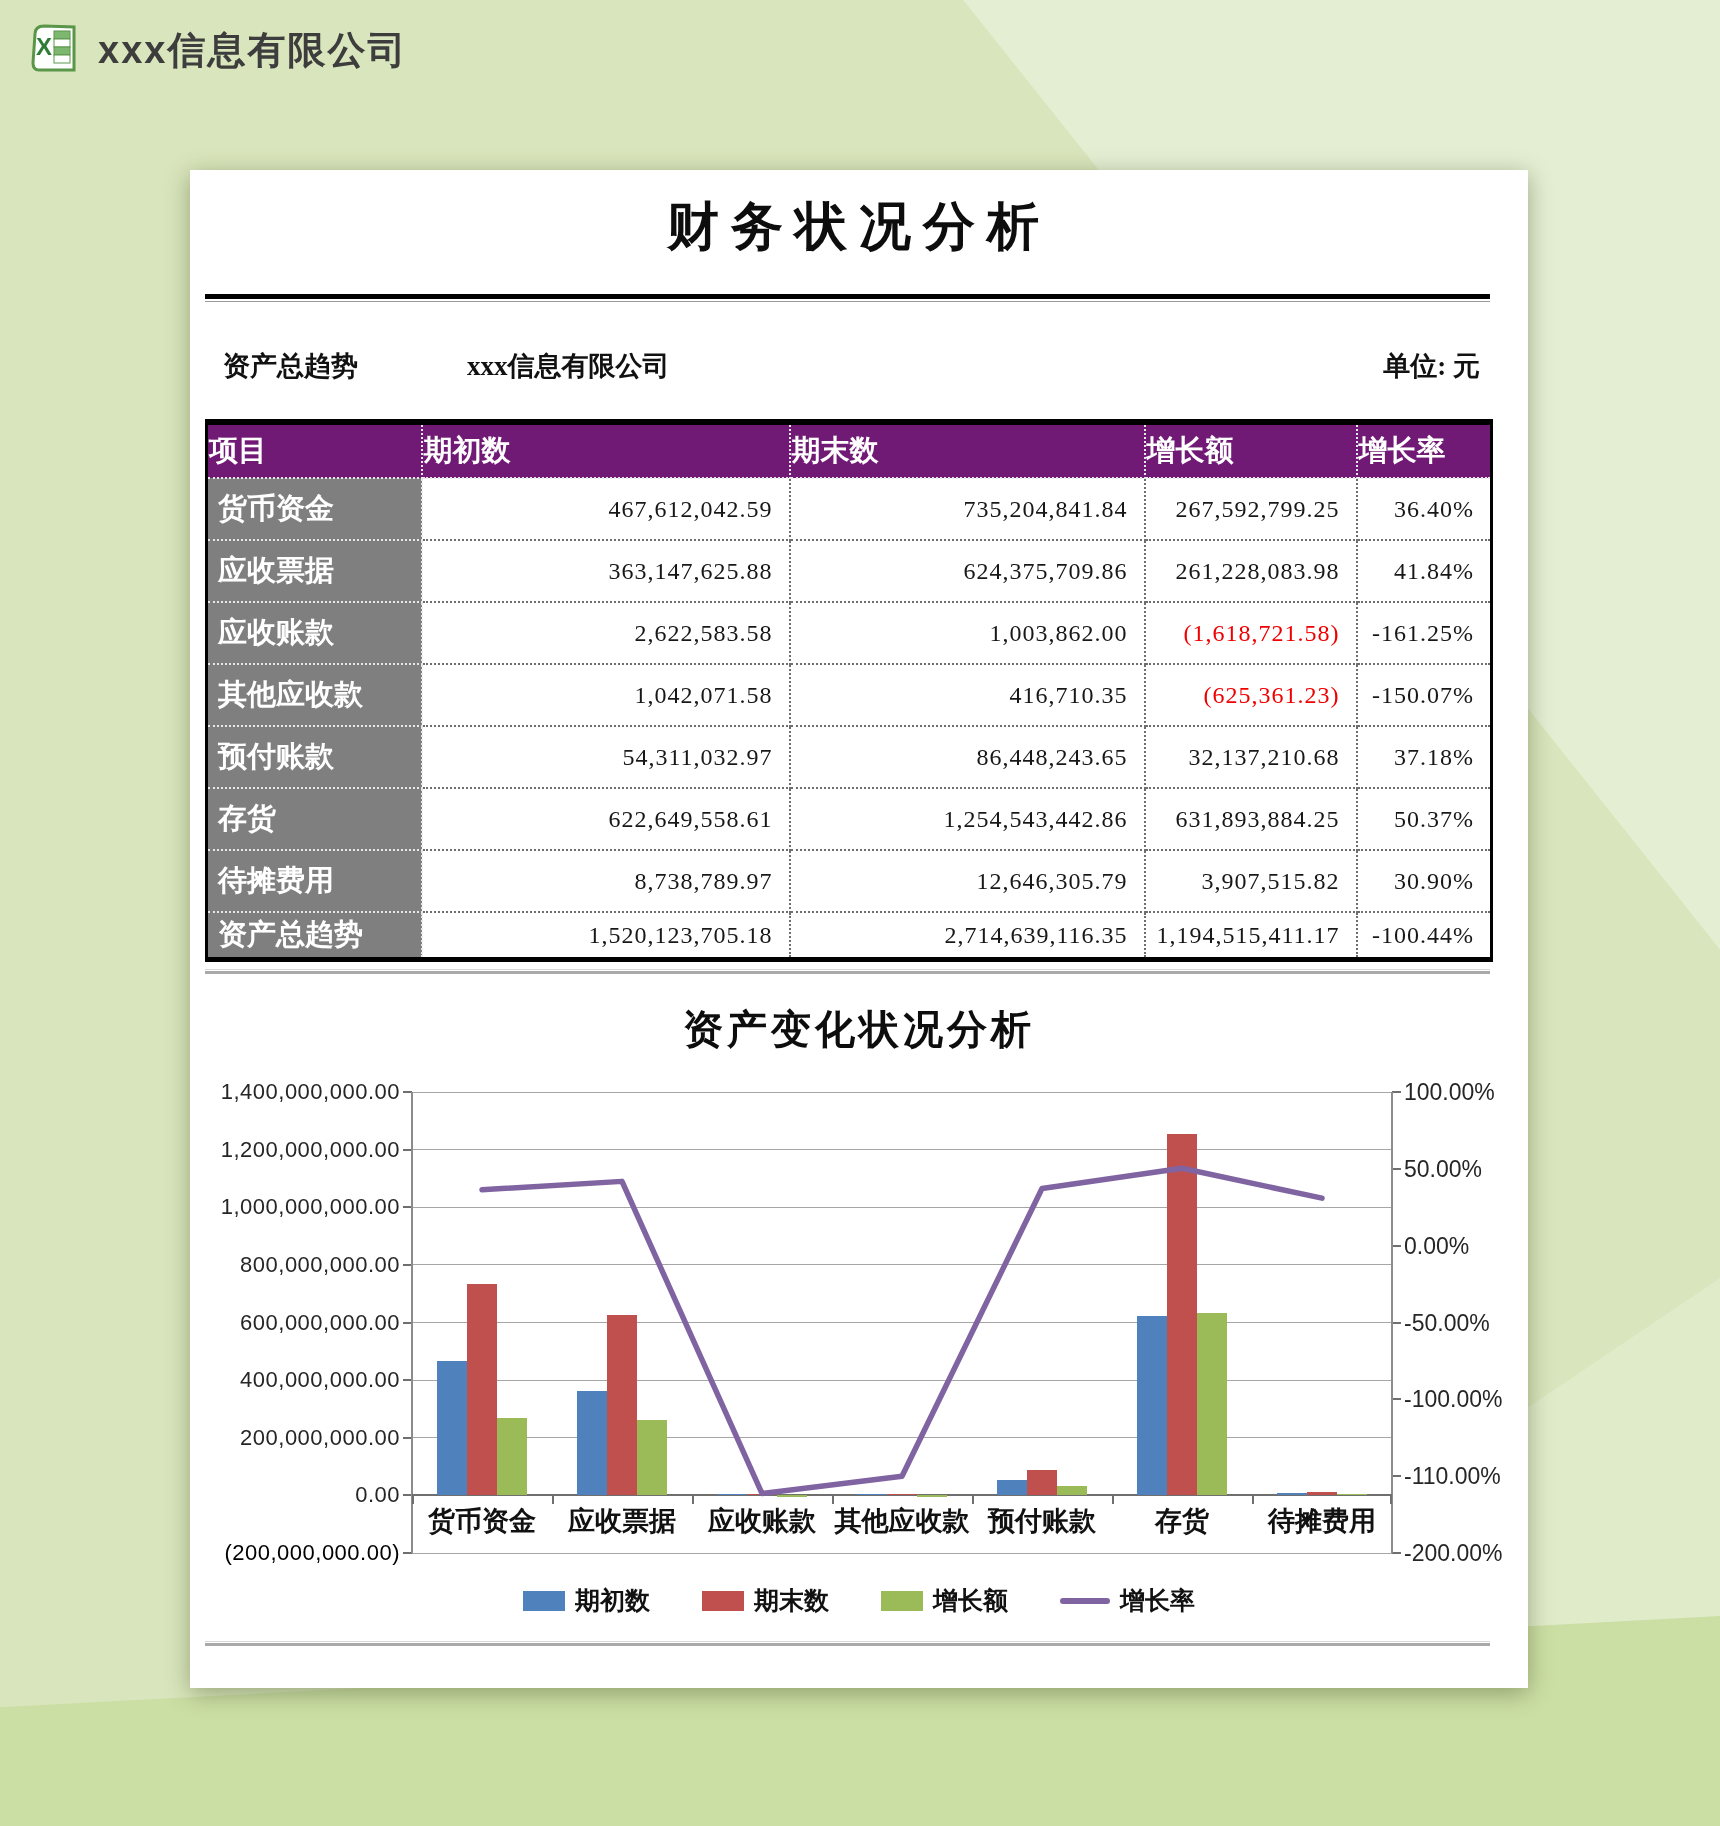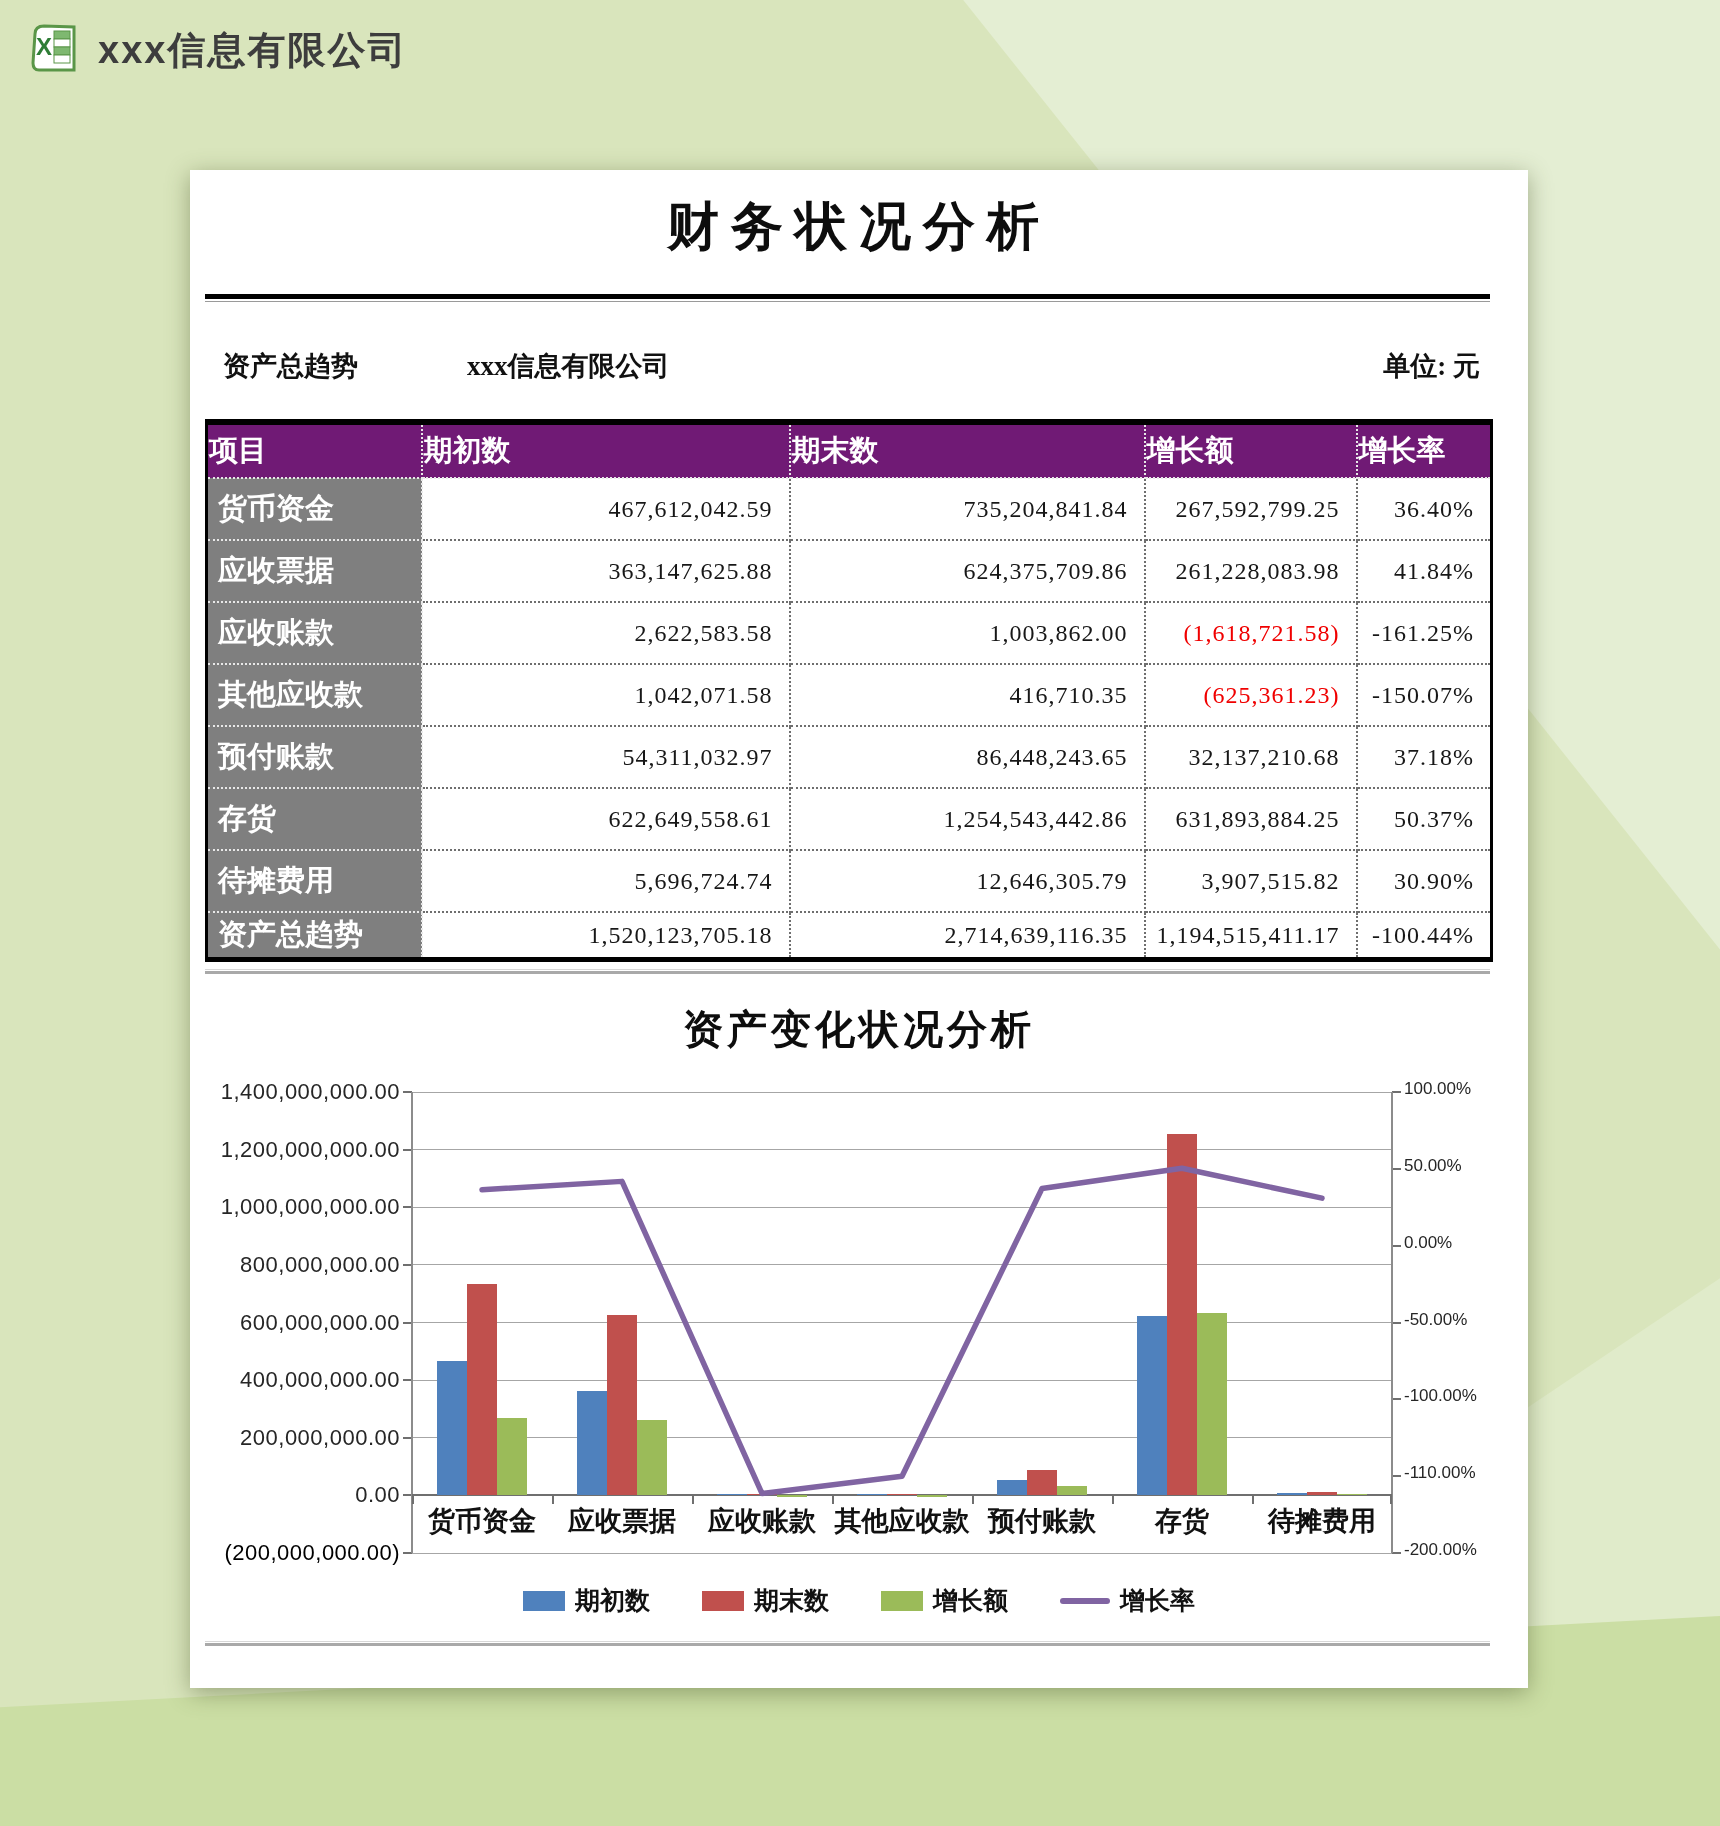--- a/index.html
+++ b/index.html
@@ -67,21 +67,21 @@
   .chart-area{position:absolute;left:0;top:0;width:1338px;height:1518px;pointer-events:none;}
   .plot{position:absolute;left:222px;top:922px;width:980px;height:461px;}
   .gridline{position:absolute;left:0;width:100%;height:1px;background:#a6a6a6;}
   .axis-zero{position:absolute;left:0;width:100%;height:2px;background:#6f6f6f;}
   .axis-v{position:absolute;top:0;height:100%;width:2px;background:#8c8c8c;}
   .tick{position:absolute;background:#6f6f6f;}
   .bar{position:absolute;}
   .x-label{position:absolute;text-align:center;font-family:"Liberation Serif","DejaVu Serif",serif;
     font-weight:bold;font-size:27px;color:#111;top:409px;height:40px;line-height:40px;}
   .y-label-l{position:absolute;width:200px;text-align:right;font-size:22px;color:#262626;letter-spacing:.5px;}
-  .y-label-r{position:absolute;text-align:left;font-size:17px;color:#262626;}
+  .y-label-r{position:absolute;text-align:left;font-size:23px;color:#262626;}
   .y-neg{color:#000000;}
   .legend{position:absolute;left:0;top:1414px;width:100%;display:flex;justify-content:center;
     align-items:center;gap:52px;}
   .legend-item{display:flex;align-items:center;gap:10px;}
   .legend-swatch{width:42px;height:20px;}
   .legend-line{width:50px;height:6px;border-radius:3px;}
   .legend-label{font-family:"Liberation Serif","DejaVu Serif",serif;font-weight:bold;
     font-size:25px;color:#111;}
   svg.lineplot{position:absolute;left:0;top:0;overflow:visible;}
 </style>
@@ -171,21 +171,21 @@
         </tr>
         <tr>
           <td class="c-item">存货</td>
           <td class="c-num">622,649,558.61</td>
           <td class="c-num">1,254,543,442.86</td>
           <td class="c-num">631,893,884.25</td>
           <td class="c-rate">50.37%</td>
         </tr>
         <tr>
           <td class="c-item">待摊费用</td>
-          <td class="c-num">5,696,724.74</td>
+          <td class="c-num">8,738,789.97</td>
           <td class="c-num">12,646,305.79</td>
           <td class="c-num">3,907,515.82</td>
           <td class="c-rate">30.90%</td>
         </tr>
         <tr class="last">
           <td class="c-item">资产总趋势</td>
           <td class="c-num">1,520,123,705.18</td>
           <td class="c-num">2,714,639,116.35</td>
           <td class="c-num">1,194,515,411.17</td>
           <td class="c-rate">-100.44%</td>

